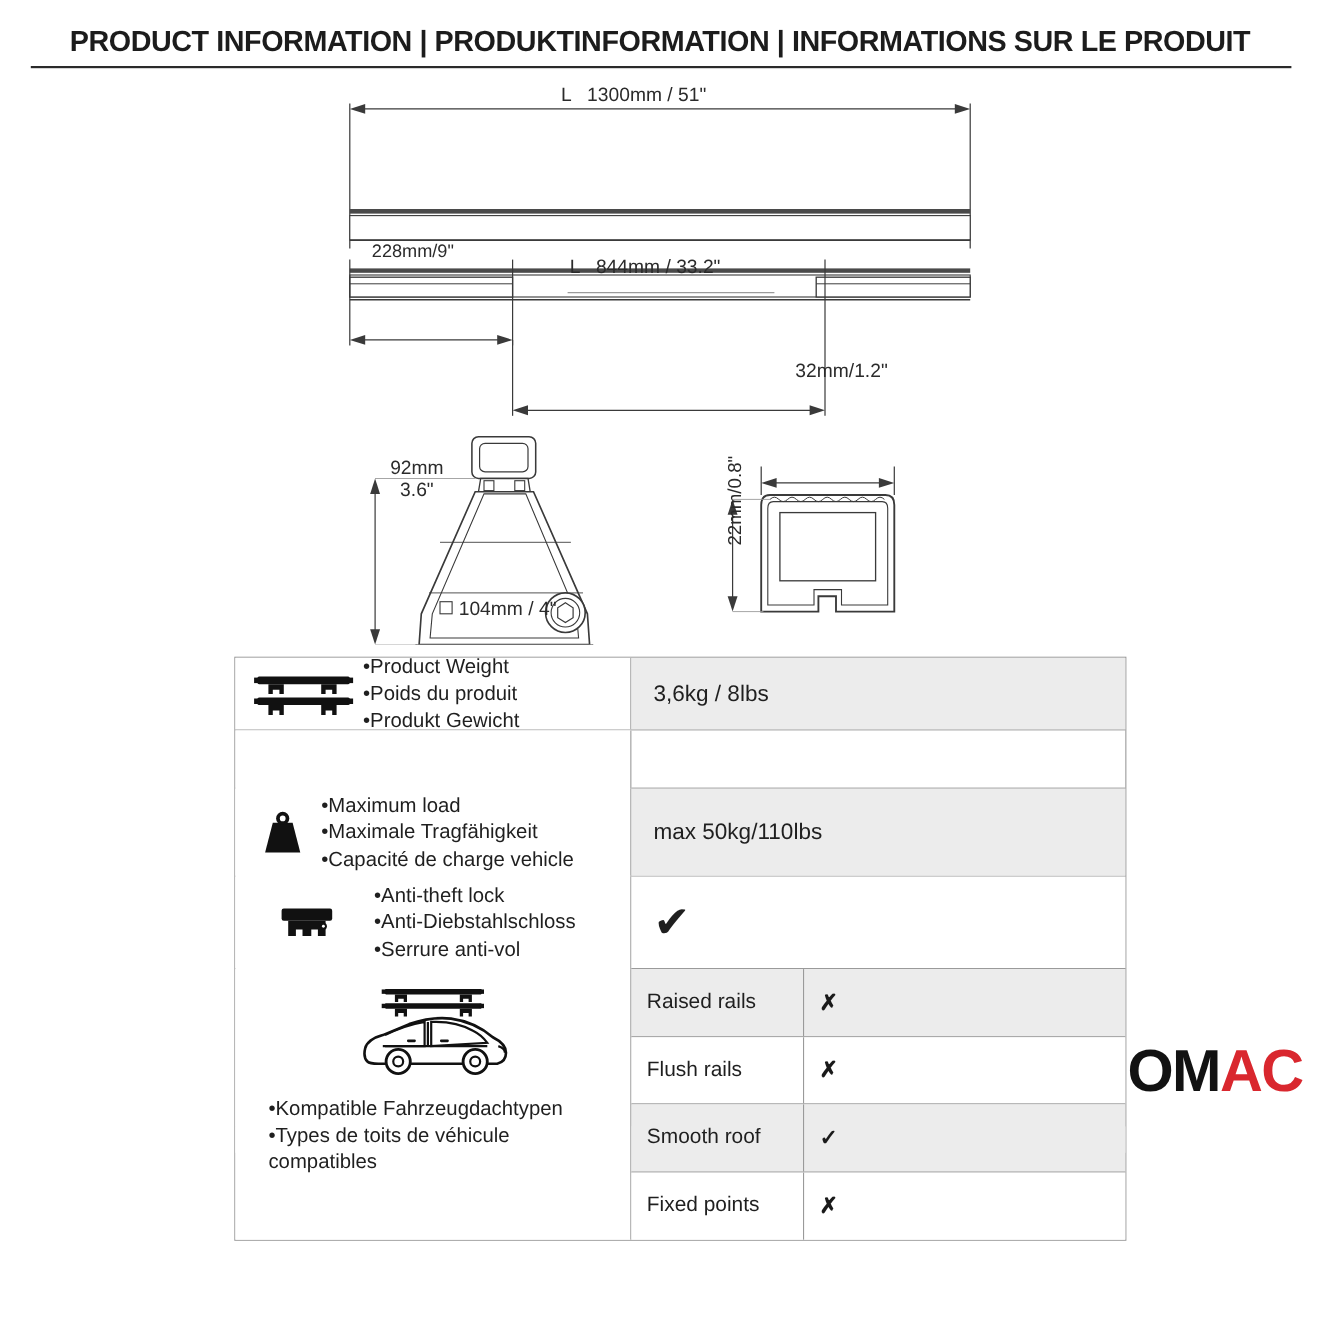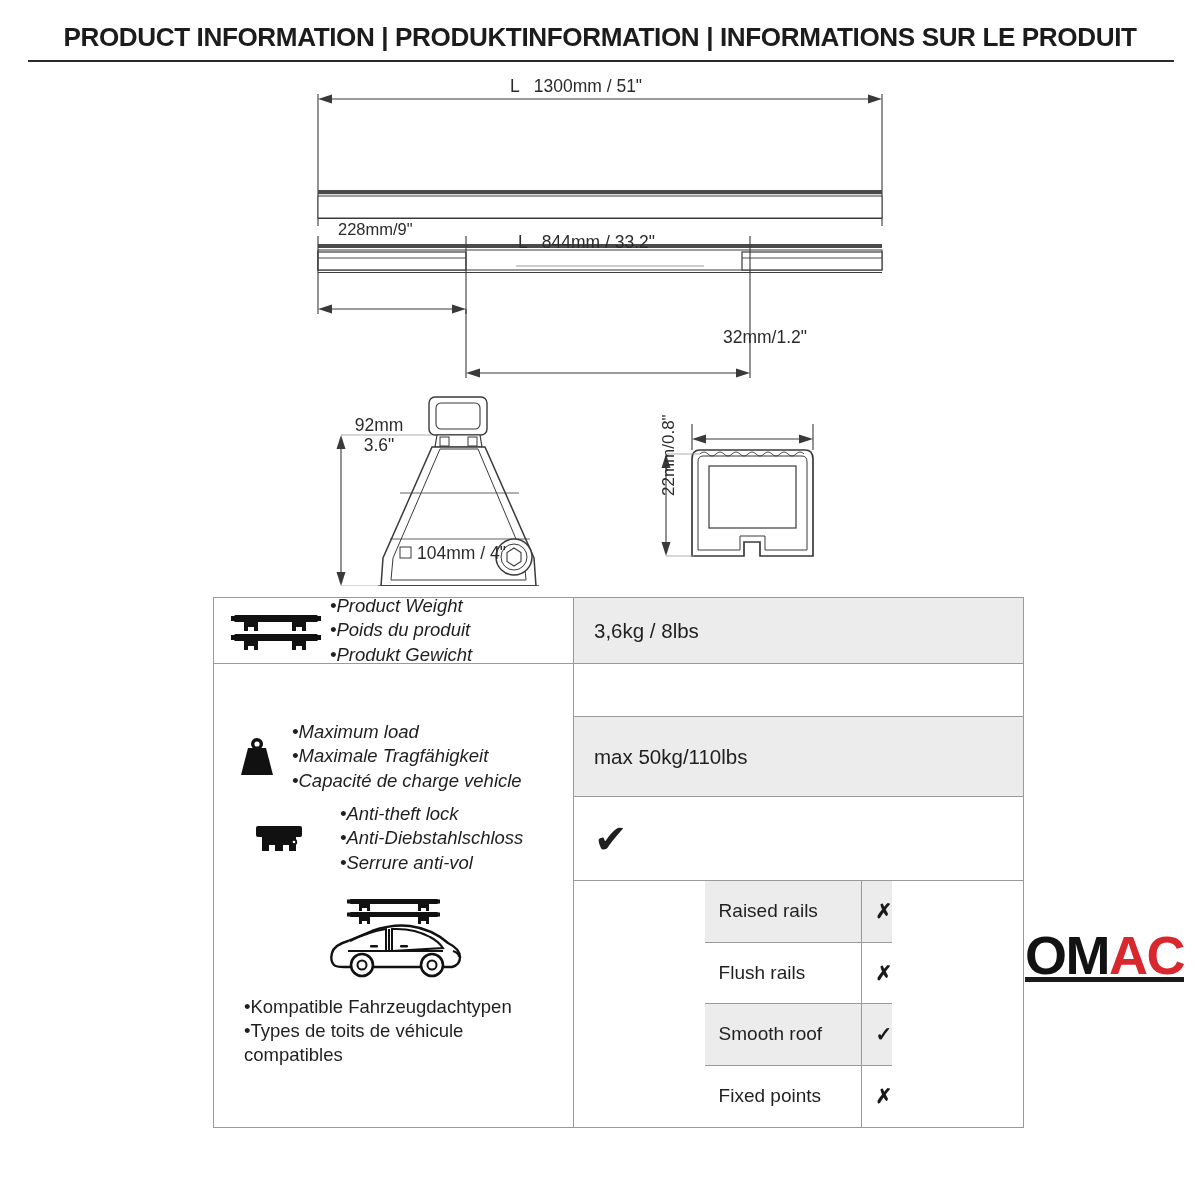--- a/index.html
+++ b/index.html
@@ -67,63 +67,62 @@
     padding-left: 20px;
     font-size: 20.5px; color: #1f1f1f;
   }
   .shaded { background: #ececec; }
   .plain  { background: #ffffff; }
 
   .icon-box {
     width: 108px; flex: 0 0 108px; display: flex;
     align-items: center; justify-content: center;
   }
-  .label-box { flex: 1; font-style: italic; }
+  .label-box { flex: 1; }
   .label-line {
     font-size: 18.5px; line-height: 1.30; color: #1f1f1f; white-space: nowrap;
   }
 
   
   .r1 { height: 66px; }
   .r2 { height: 53px; flex-direction: column; }
   .r3 { height: 80px; }
   .r4 { height: 84px; }
   .r5 { height: 246px; }
 
   
   .roof-left {
     width: 360px; flex: 0 0 360px; border-right: 1.3px solid #9a9a9a;
     display: flex; flex-direction: column; align-items: center;
     justify-content: flex-start; padding-top: 12px; background:#fff;
   }
   .roof-text { width: 100%; padding-left: 30px; margin-top: 6px; }
   .roof-text .label-line { font-size: 18.5px; }
-  .roof-right { flex: 1; display: flex; flex-direction: column; align-items: center; }
+  .roof-right { flex: 1; display: flex; flex-direction: column; }
   .roof-sub {
     display: flex; height: 25%; align-items: center;
     border-bottom: 1.3px solid #9a9a9a;
   }
   .roof-sub:last-child { border-bottom: none; }
   .roof-name {
     width: 157px; flex: 0 0 157px; height: 100%;
     display: flex; align-items: center; padding-left: 14px;
     border-right: 1.3px solid #9a9a9a; font-size: 19px; color:#1f1f1f;
   }
   .roof-mark {
     flex: 1; height: 100%; display: flex; align-items: center;
     padding-left: 14px; font-size: 20px; color: #1a1a1a; font-weight: 600;
   }
   .big-check { font-size: 40px; line-height: 1; font-weight: 400; }
 
   
   .logo {
-    position: absolute; right: 16px; bottom: 32px;
+    position: absolute; right: 16px; bottom: 13px;
     font-size: 54px; font-weight: bold; letter-spacing: -1.5px;
     line-height: 1;
-    text-decoration: underline;
   }
   .logo .dark { color: #121212; }
   .logo .red  { color: #d9272e; }
 </style>
 </head>
 <body>
 
 <div id="page">
 
   <div class="title-wrap">

